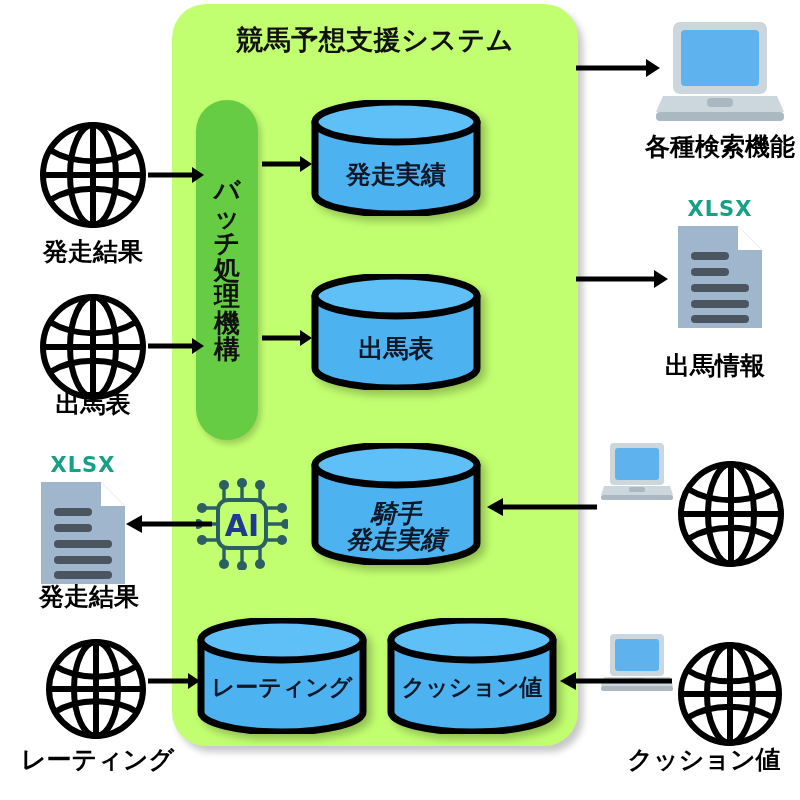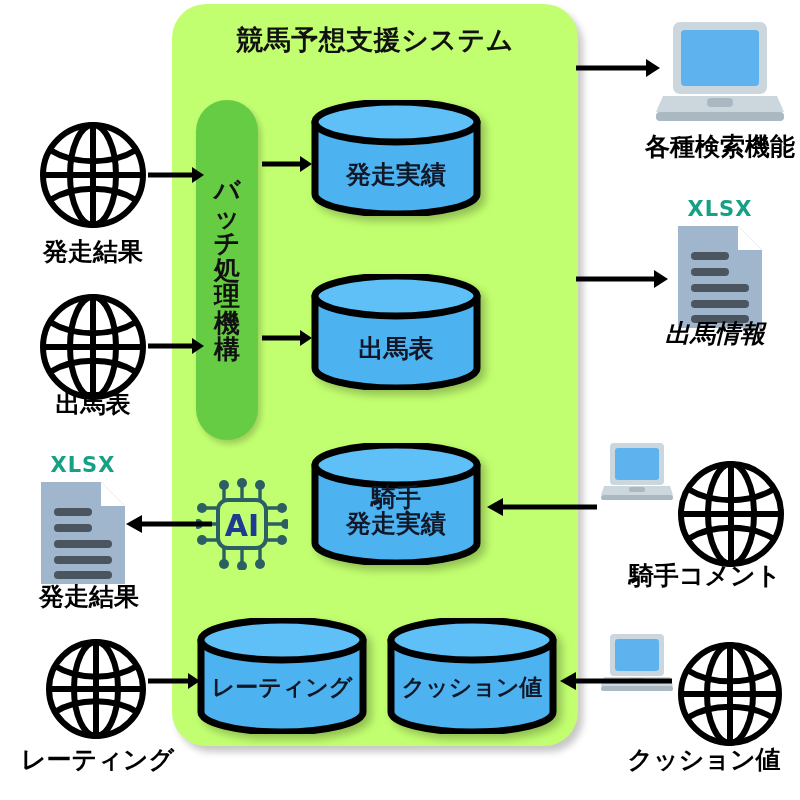--- a/index.html
+++ b/index.html
@@ -162,21 +162,21 @@
     <div class="cyl-label" style="top:62px;">
       <div>出馬表</div>
     </div>
   </div>
 
   <div class="cyl" style="left:310px; top:443px; width:172px; height:122px;">
     <svg width="172" height="122" viewBox="0 0 172 122">
       <path d="M5,22 L5,100 A81,20 0 0 0 167,100 L167,22 Z" fill="#4db2f0" stroke="#000" stroke-width="7" stroke-linejoin="round"></path>
       <ellipse cx="86" cy="22" rx="81" ry="20" fill="#5ec0f7" stroke="#000" stroke-width="7"></ellipse>
     </svg>
-    <div class="cyl-label" style="top:42px;">
+    <div class="cyl-label" style="top:58px;font-style:italic;">
       <div>騎手</div>
       <div>発走実績</div>
     </div>
   </div>
 
   <div class="cyl" style="left:196px; top:618px; width:172px; height:116px;">
     <svg width="172" height="116" viewBox="0 0 172 116">
       <path d="M5,22 L5,94 A81,20 0 0 0 167,94 L167,22 Z" fill="#4db2f0" stroke="#000" stroke-width="7" stroke-linejoin="round"></path>
       <ellipse cx="86" cy="22" rx="81" ry="20" fill="#5ec0f7" stroke="#000" stroke-width="7"></ellipse>
     </svg>
@@ -306,21 +306,21 @@
       <g fill="#4a5560">
         <rect x="19" y="30" width="38" height="8" rx="4"></rect>
         <rect x="19" y="46" width="38" height="8" rx="4"></rect>
         <rect x="19" y="62" width="58" height="8" rx="4"></rect>
         <rect x="19" y="78" width="58" height="8" rx="4"></rect>
         <rect x="19" y="93" width="58" height="8" rx="4"></rect>
       </g>
     </svg>
   </div>
   <div class="xlsx-tag" style="left:672px; top:197px; width:96px;">XLSX</div>
-  <div class="ext-label" style="left:630px; top:320px; width:170px;font-style:italic;">
+  <div class="ext-label" style="left:630px; top:352px; width:170px;">
     <div>出馬情報</div>
   </div>
 
   <div class="laptop" style="left:600px; top:441px; width:74px; height:62px;">
     <svg width="74" height="62" viewBox="0 0 74 62">
       <rect x="10" y="2" width="54" height="42" rx="4" fill="#ccd6dd"></rect>
       <rect x="15" y="7" width="44" height="32" rx="3" fill="#5eb3ef"></rect>
       <path d="M4,45 L70,45 L73,54 L1,54 Z" fill="#ccd6dd"></path>
       <rect x="29" y="46" width="16" height="5" rx="2" fill="#aab8c2"></rect>
       <rect x="1" y="54" width="72" height="5" rx="2" fill="#aab8c2"></rect>
@@ -331,21 +331,20 @@
       <g fill="none" stroke="#000" stroke-width="6">
         <circle cx="55" cy="55" r="50"></circle>
         <ellipse cx="55" cy="55" rx="23" ry="50"></ellipse>
         <line x1="55" y1="5" x2="55" y2="105"></line>
         <line x1="5" y1="55" x2="105" y2="55"></line>
         <path d="M12,30 A62,40 0 0 0 98,30"></path>
         <path d="M12,80 A62,40 0 0 1 98,80"></path>
       </g>
     </svg>
   </div>
-  <div class="ext-label" style="left:610px; top:562px; width:190px;">騎手コメント</div>
 
   <div class="laptop" style="left:600px; top:632px; width:74px; height:62px;">
     <svg width="74" height="62" viewBox="0 0 74 62">
       <rect x="10" y="2" width="54" height="42" rx="4" fill="#ccd6dd"></rect>
       <rect x="15" y="7" width="44" height="32" rx="3" fill="#5eb3ef"></rect>
       <path d="M4,45 L70,45 L73,54 L1,54 Z" fill="#ccd6dd"></path>
       <rect x="29" y="46" width="16" height="5" rx="2" fill="#aab8c2"></rect>
       <rect x="1" y="54" width="72" height="5" rx="2" fill="#aab8c2"></rect>
     </svg>
   </div>

